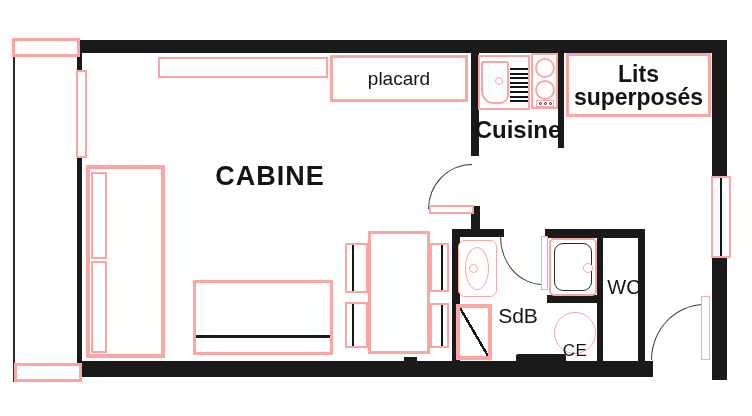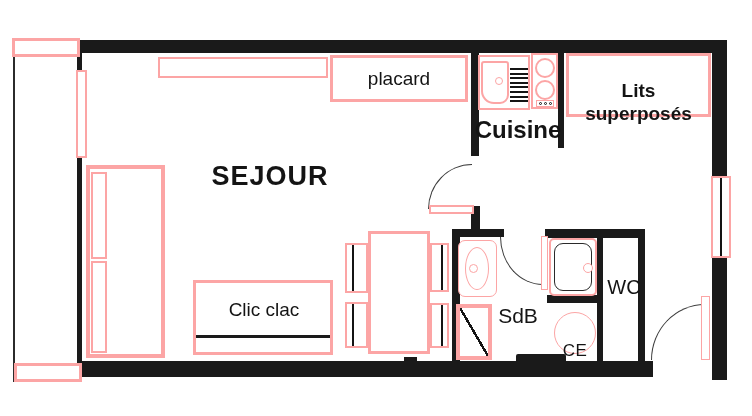--- a/index.html
+++ b/index.html
@@ -64,21 +64,20 @@
   <div class="box flexc" style="left:330px;top:55px;width:138px;height:47px;">
     <span style="font-size:19px;">placard</span>
   </div>
 
   <div class="box b4" style="left:86px;top:165px;width:79px;height:193px;"></div>
   <div class="box b2" style="left:91px;top:172px;width:16px;height:87px;"></div>
   <div class="box b2" style="left:91px;top:261px;width:16px;height:92px;"></div>
 
   <div class="box" style="left:193px;top:280px;width:140px;height:75px;"></div>
   <div class="w" style="left:196px;top:335px;width:134px;height:3px;"></div>
-  <div class="lbl" style="left:264px;top:309px;font-size:19px;">Clic clac</div>
 
   <div class="box b2" style="left:345px;top:243px;width:23px;height:50px;">
     <div class="vline" style="left:5px;"></div>
   </div>
   <div class="box b2" style="left:345px;top:302px;width:23px;height:46px;">
     <div class="vline" style="left:5px;"></div>
   </div>
   <div class="box b2" style="left:430px;top:243px;width:19px;height:49px;">
     <div class="vline" style="right:4px;left:auto;"></div>
   </div>
@@ -95,21 +94,21 @@
   <div class="box b2" style="left:531px;top:53px;width:27px;height:56px;"></div>
   <div class="box b2 circ" style="left:535px;top:58px;width:20px;height:20px;"></div>
   <div class="box b2 circ" style="left:535px;top:80px;width:20px;height:20px;"></div>
   <div class="box dot3" style="left:536px;top:100px;width:18px;height:7px;border-width:1px;">
       <i></i>
       <i></i>
       <i></i>
     </div>
 
   <div class="box" style="left:566px;top:53px;width:145px;height:64px;flex-direction:column;">
-    <div style="text-align:center;font-weight:bold;font-size:19px;line-height:23px;padding-top:23px;">
+    <div style="text-align:center;font-weight:bold;font-size:23px;line-height:23px;padding-top:7px;">
       <div>Lits</div>
       <div>superposés</div>
     </div>
   </div>
 
   <div class="box hair" style="left:458px;top:240px;width:39px;height:57px;border-radius:7px;"></div>
   <div class="box hair" style="left:465px;top:247px;width:24px;height:43px;border-radius:50%;"></div>
   <div class="box hair circ" style="left:469px;top:264px;width:9px;height:9px;"></div>
 
   <div class="box b4 diag" style="left:456px;top:304px;width:36px;height:56px;"></div>
@@ -125,18 +124,18 @@
 
   <div class="arc tl" style="left:428px;top:164px;width:44px;height:45px;"></div>
   <div class="box b2" style="left:429px;top:205px;width:45px;height:9px;"></div>
 
   <div class="arc bl" style="left:500px;top:237px;width:43px;height:48px;"></div>
   <div class="box hair" style="left:541px;top:236px;width:7px;height:54px;"></div>
 
   <div class="arc tl" style="left:651px;top:304px;width:54px;height:56px;"></div>
   <div class="box hair" style="left:701px;top:296px;width:9px;height:64px;"></div>
 
-  <div class="lbl bold" style="left:270px;top:176px;font-size:27px;letter-spacing:1px;">SEJOUR</div>
+  <div class="lbl bold" style="left:270px;top:176px;font-size:27px;letter-spacing:1px;">CABINE</div>
   <div class="lbl bold" style="left:518px;top:130px;font-size:24px;">Cuisine</div>
   <div class="lbl" style="left:518px;top:315px;font-size:21px;">SdB</div>
   <div class="lbl" style="left:624px;top:287px;font-size:20px;">WC</div>
 
 </div>
 
 </body></html>

